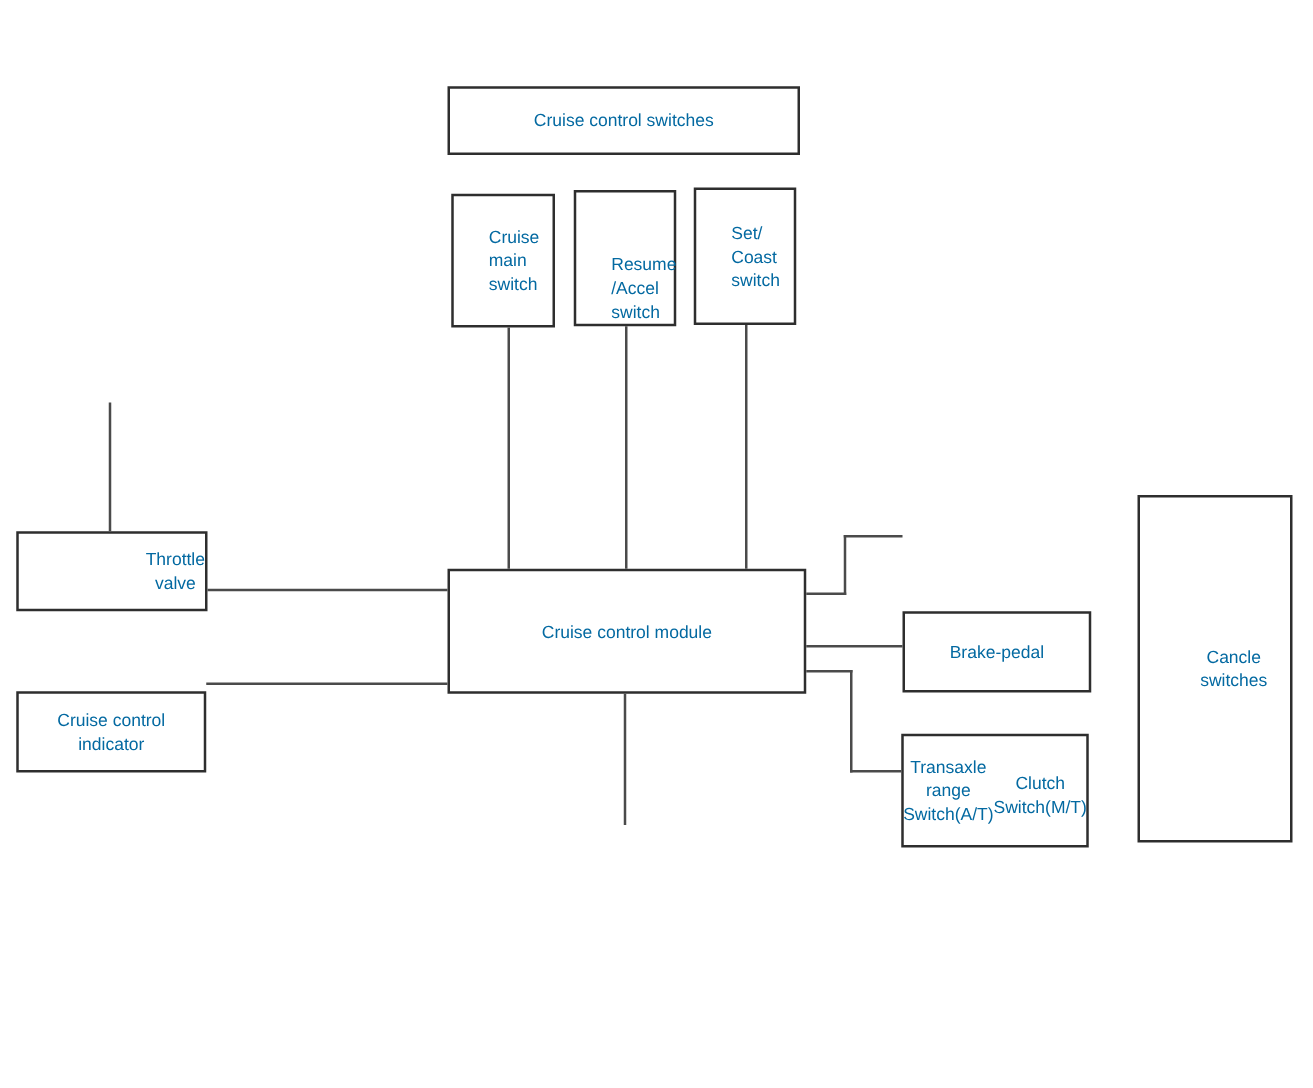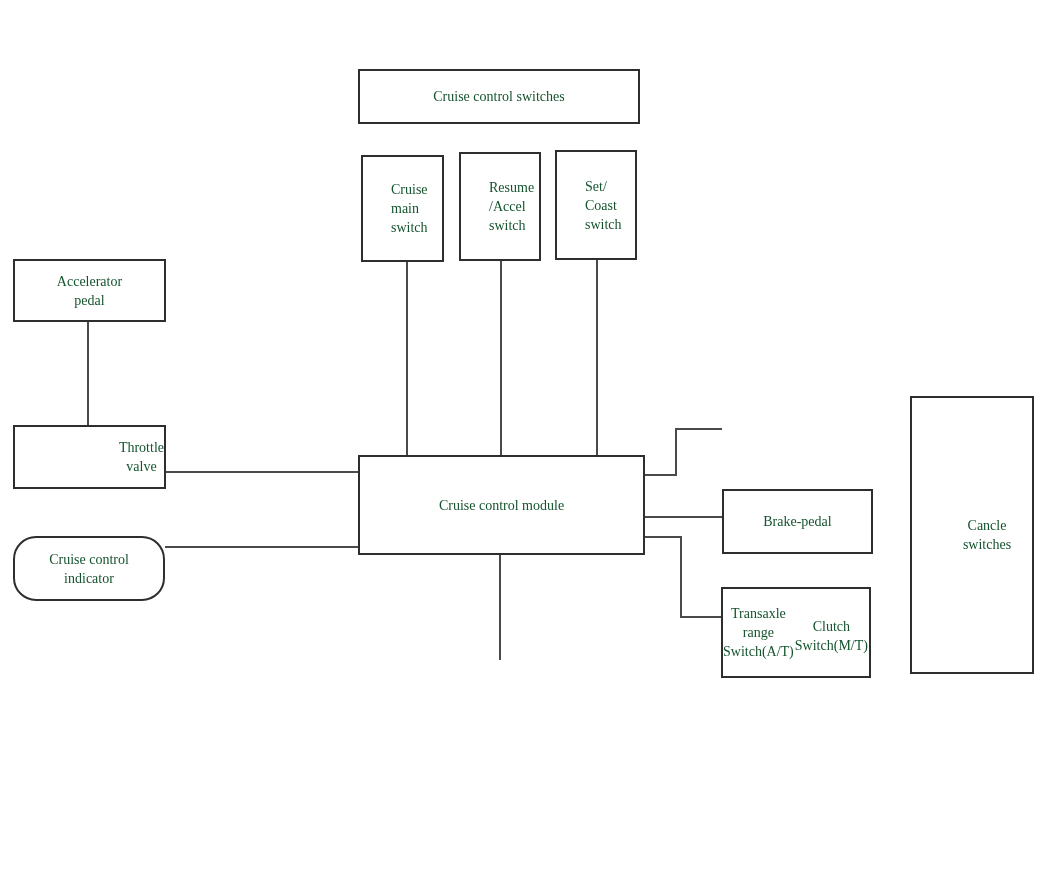--- a/index.html
+++ b/index.html
@@ -1,22 +1,22 @@
 <!DOCTYPE html>
 <html><head>
 <meta charset="utf-8">
 <style>
   html, body { margin: 0; padding: 0; background: #ffffff; }
   .canvas {
     position: relative;
     width: 1050px;
     height: 870px;
     background: #ffffff;
-    font-family: Liberation Serif, serif;
-    color: #14532d;
+    font-family: Liberation Sans, sans-serif;
+    color: #0369a1;
   }
   .box {
     position: absolute;
     box-sizing: border-box;
     border: 2px solid #2e2e2e;
     background: #ffffff;
     display: flex;
     align-items: center;
     justify-content: center;
     font-size: 14px;
@@ -35,25 +35,25 @@
   .box .lbl { white-space: pre-line; }
   .box .lbl2 { white-space: pre-line; margin-top: 6px; }
   .edge {
     position: absolute;
     background: #4a4a4a;
   }
 
   
   #b-ccs  { left: 358px; top: 69px;  width: 282px; height: 55px;  }
   #b-cms  { left: 361px; top: 155px; width: 83px;  height: 107px; }
-  #b-ras  { left: 459px; top: 152px; width: 82px;  height: 109px; }
+  #b-ras  { left: 459px; top: 152px; width: 82px;  height: 109px; align-items: flex-end; }
   #b-scs  { left: 555px; top: 150px; width: 82px;  height: 110px; }
   #b-ap   { left: 13px;  top: 259px; width: 153px; height: 63px;  }
   #b-tv   { left: 13px;  top: 425px; width: 153px; height: 64px; justify-content: flex-end;  }
-  #b-cci  { left: 13px;  top: 536px; width: 152px; height: 65px; border-radius: 23px;  }
+  #b-cci  { left: 13px;  top: 553px; width: 152px; height: 65px;  }
   #b-ccm  { left: 358px; top: 455px; width: 287px; height: 100px; }
   #b-csw  { left: 722px; top: 397px; width: 151px; height: 65px;  }
   #b-bp   { left: 722px; top: 489px; width: 151px; height: 65px;  }
   #b-tx   { left: 721px; top: 587px; width: 150px; height: 91px;  }
   #b-csws { left: 910px; top: 396px; width: 124px; height: 278px; padding-left: 30px; }
   #b-vss  { left: 458px; top: 660px; width: 84px;  height: 108px; }
 
   
   #e-cms-v  { left: 406px; top: 262px; width: 2px;   height: 193px; }
   #e-ras-v  { left: 500px; top: 261px; width: 2px;   height: 194px; }
@@ -90,24 +90,20 @@
 /Accel
 switch</span>
   </div>
 
   <div class="box left-text" id="b-scs">
     <span class="lbl">Set/
 Coast
 switch</span>
   </div>
 
-  <div class="box" id="b-ap">
-    <span class="lbl">Accelerator
-pedal</span>
-  </div>
 
   <div class="box" id="b-tv">
     <span class="lbl">Throttle
 valve</span>
   </div>
 
   <div class="box" id="b-cci">
     <span class="lbl">Cruise control
 indicator</span>
   </div>

